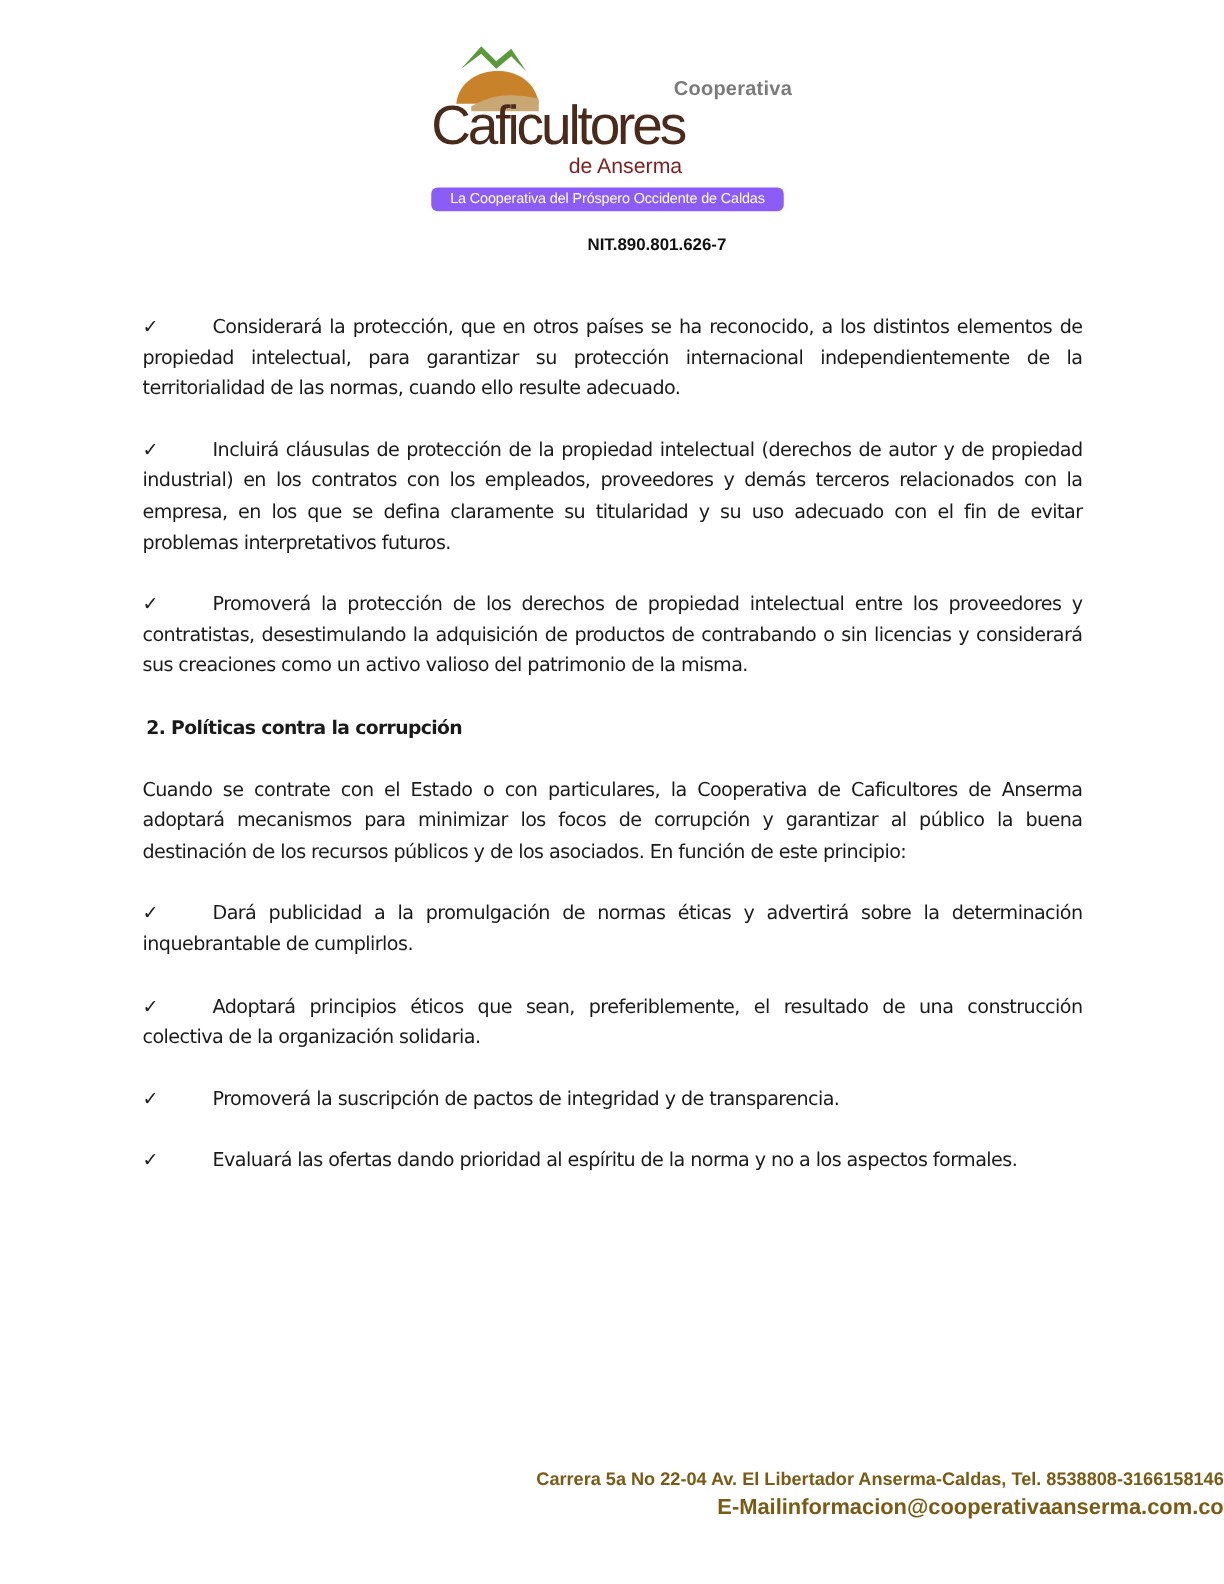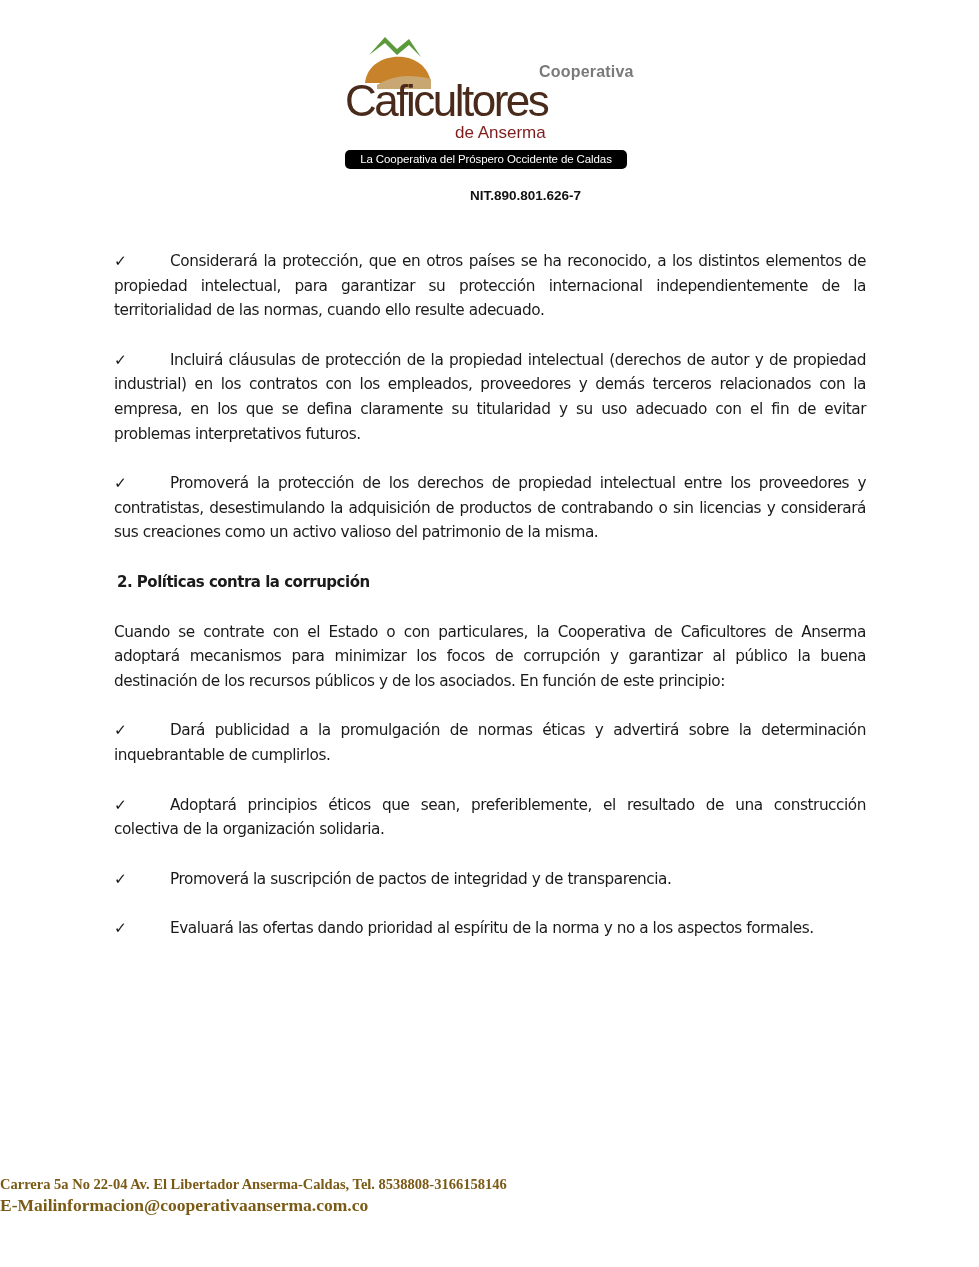--- a/index.html
+++ b/index.html
@@ -3,30 +3,30 @@
 <meta charset="utf-8">
 <style>
   html, body { margin: 0; padding: 0; background: #ffffff; }
   body { width: 979px; height: 1267px; position: relative; overflow: hidden; font-family: "DejaVu Sans", sans-serif; color: #1a1a1a; }
 
   .logo { position: absolute; left: 345px; top: 33px; width: 285px; height: 140px; }
   .logo svg.mark { position: absolute; left: 12px; top: 0; }
   .logo .coop { position: absolute; left: 194px; top: 30px; font-family: "Liberation Sans", sans-serif; font-size: 16px; color: #7a7a7a; letter-spacing: 0.2px; font-weight: bold; }
   .logo .brand { position: absolute; left: 0px; top: 42px; font-family: "Liberation Sans", sans-serif; font-weight: normal; font-size: 44px; line-height: 52px; color: #4a2a1a; letter-spacing: -2.5px; }
   .logo .anserma { position: absolute; left: 110px; top: 90px; font-family: "Liberation Sans", sans-serif; font-size: 17px; color: #7f1d1d; }
-  .logo .tagline { position: absolute; left: 0px; top: 117px; width: 282px; height: 19px; background: #000000; border-radius: 5px; color: #ffffff; font-family: "Liberation Sans", sans-serif; font-size: 11.5px; line-height: 19px; text-align: center; white-space: nowrap; letter-spacing: -0.1px; }
+  .logo .tagline { position: absolute; left: 0px; top: 117px; width: 282px; height: 19px; background: #8b5cf6; border-radius: 5px; color: #ffffff; font-family: "Liberation Sans", sans-serif; font-size: 11.5px; line-height: 19px; text-align: center; white-space: nowrap; letter-spacing: -0.1px; }
 
   .nit { position: absolute; left: 0; width: 979px; top: 188px; text-align: center; font-family: "Liberation Sans", sans-serif; font-weight: bold; font-size: 13.5px; color: #111; padding-left: 36px; }
 
   .content { position: absolute; left: 114px; top: 249px; width: 752px; font-family: "DejaVu Sans", sans-serif; font-size: 15.3px; line-height: 24.6px; color: #1a1a1a; letter-spacing: -0.45px; }
   .para { text-align: justify; margin: 0 0 25px 0; }
   .check { display: inline-block; width: 56px; }
   .heading { font-weight: bold; margin: 0 0 25px 3px; font-size: 15px; letter-spacing: -0.5px; }
 
-  .footer { position: absolute; left: 0; width: 979px; top: 1174px; text-align: left; font-family: Liberation Serif, serif; color: #7a5a14; }
+  .footer { position: absolute; left: 0; width: 979px; top: 1174px; text-align: right; font-family: Liberation Sans, sans-serif; color: #7a5a14; }
   .footer .addr { font-size: 14.5px; font-weight: bold; line-height: 20px; }
   .footer .mail { font-size: 17.5px; font-weight: bold; line-height: 22px; }
   .footer .mail .lbl { margin-right: 0; }
 </style>
 </head>
 <body>
 
 <div class="logo">
   <svg class="mark" width="90" height="60" viewBox="0 0 90 60">
     <path d="M12 22 L28 4 L40 16 L52 6 L64 24 L52 12 L40 22 L28 10 Z" fill="#5a9a3a"></path>

